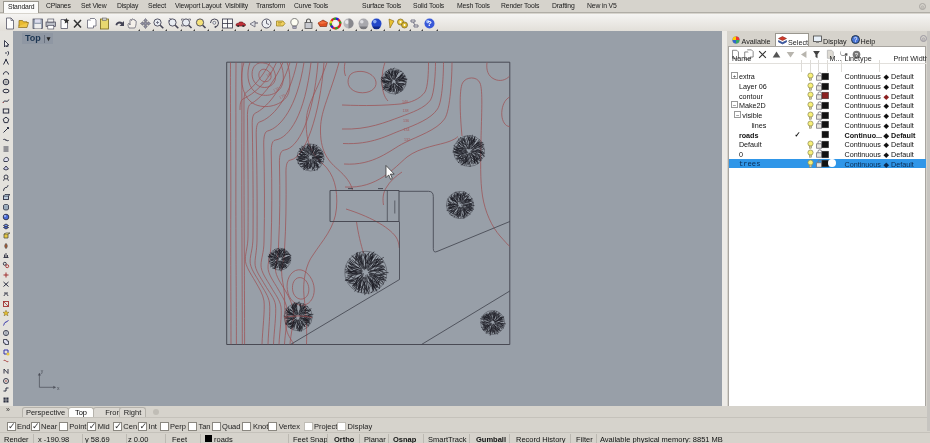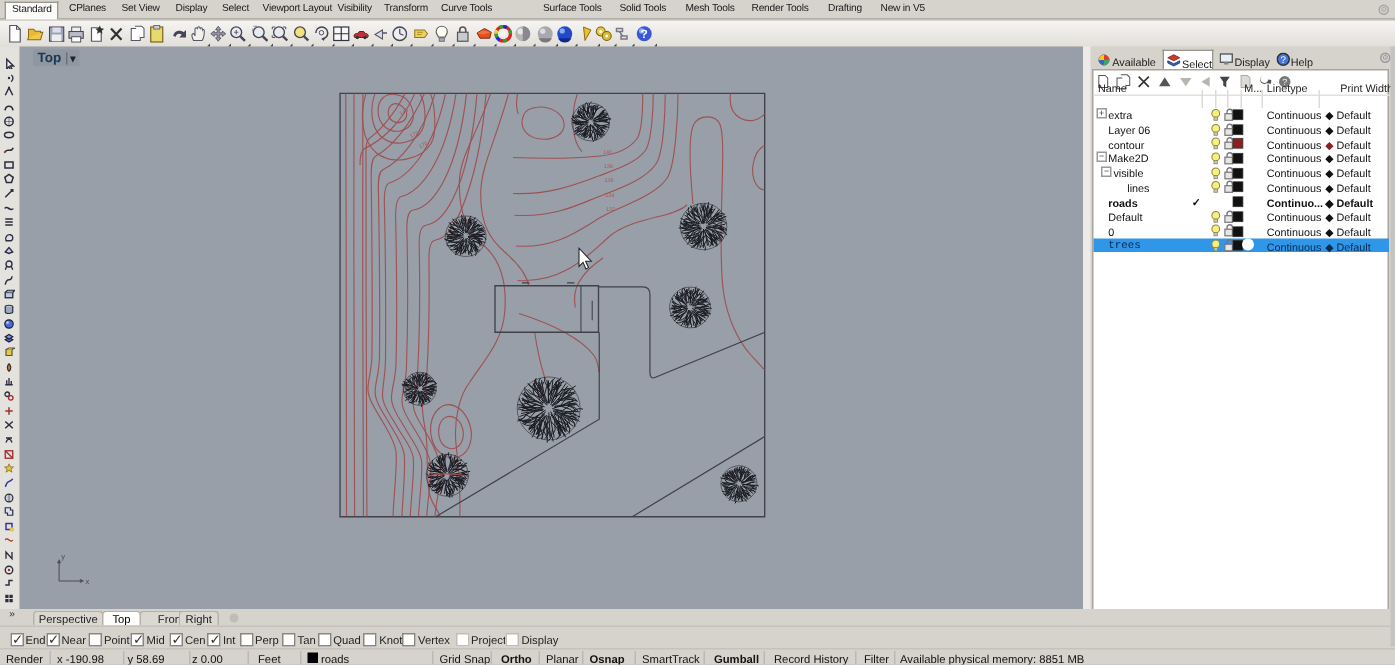--- a/index.html
+++ b/index.html
@@ -760,21 +760,21 @@
       <div class="cb dis" style="left: 337.1px;"></div>
       <div class="cbl" style="left: 347.6px;">Display</div>
     </div>
   <div id="status">
       <div class="st" style="left: 4px;">Render</div>
       <div class="st" style="left: 38px;">x -190.98</div>
       <div class="st" style="left: 85px;">y 58.69</div>
       <div class="st" style="left: 128px;">z 0.00</div>
       <div class="st" style="left: 172px;">Feet</div>
       <div class="st" style="left: 214px;">roads</div>
-      <div class="st" style="left: 293px;">Grid Snap</div>
+      <div class="st" style="left: 293px;">Feet Snap</div>
       <div class="st" style="left: 334px; font-weight: bold;">Ortho</div>
       <div class="st" style="left: 364px;">Planar</div>
       <div class="st" style="left: 393px; font-weight: bold;">Osnap</div>
       <div class="st" style="left: 428px;">SmartTrack</div>
       <div class="st" style="left: 476px; font-weight: bold;">Gumball</div>
       <div class="st" style="left: 516px;">Record History</div>
       <div class="st" style="left: 576px;">Filter</div>
       <div class="st" style="left: 600px;">Available physical memory: 8851 MB</div>
       <div style="position: absolute; left: 205px; top: 2.5px; width: 7px; height: 7px; background: rgb(0, 0, 0);"></div>
       <div class="sep" style="left: 33px;"></div>

